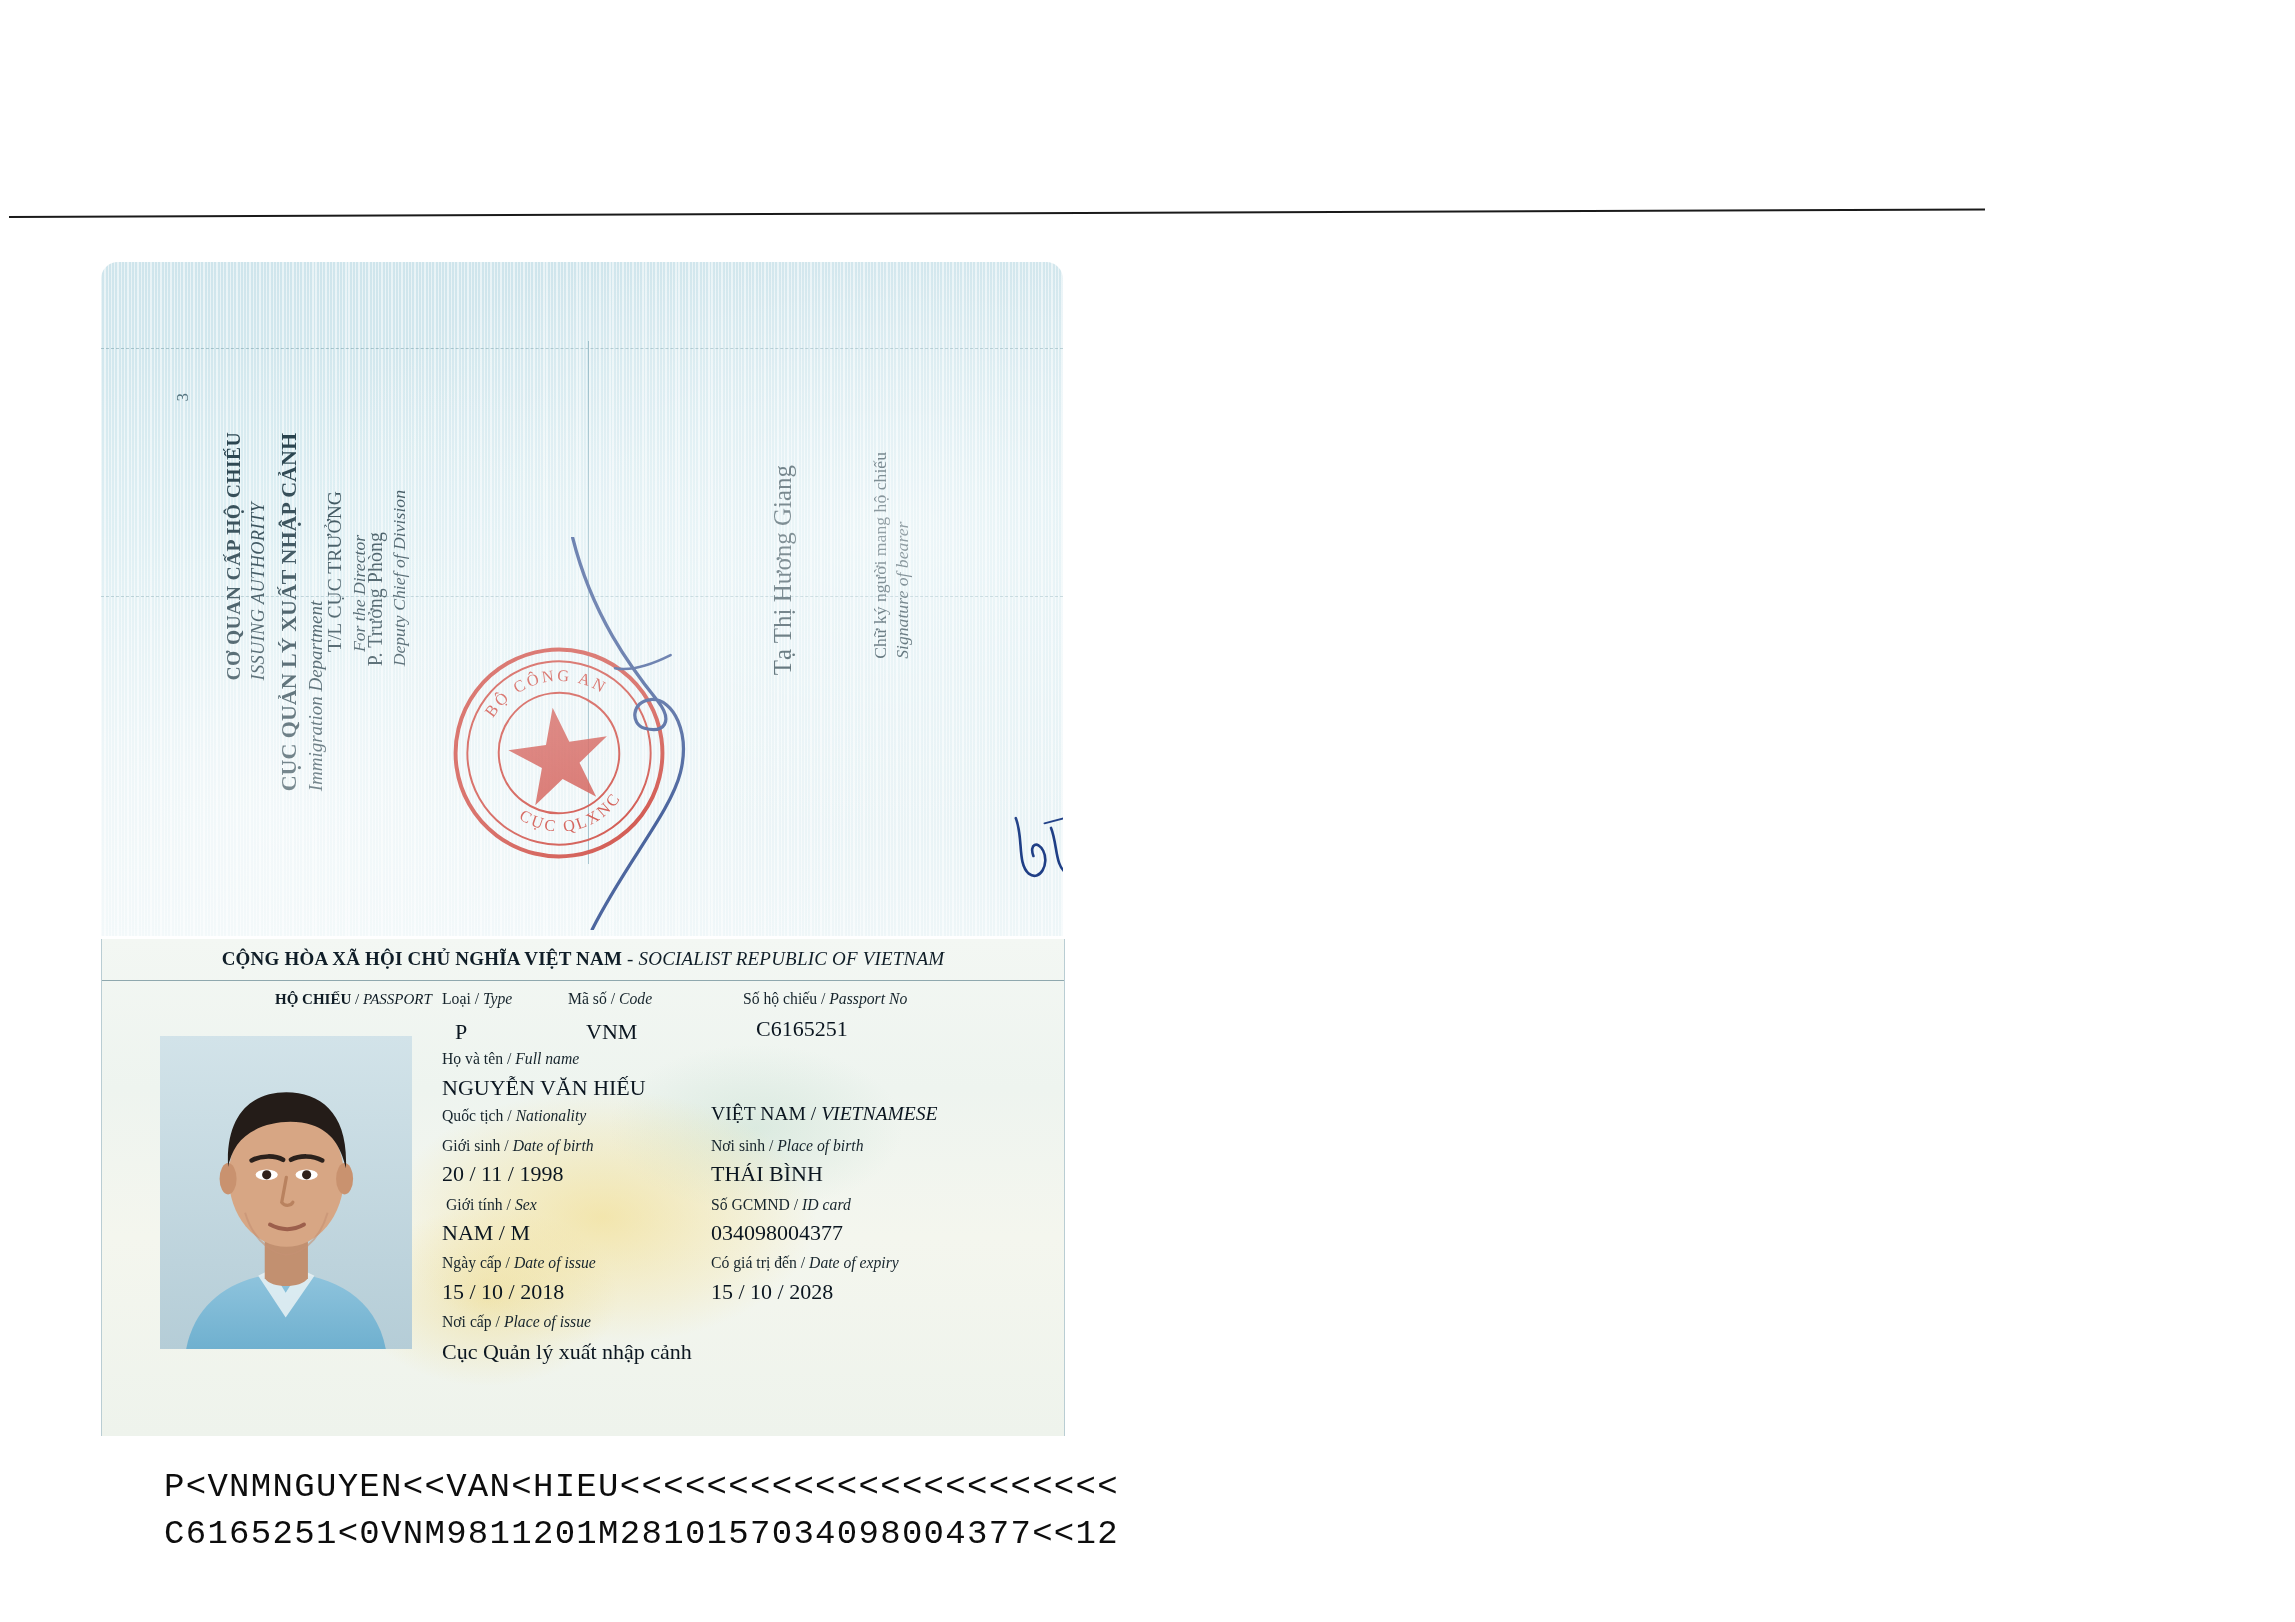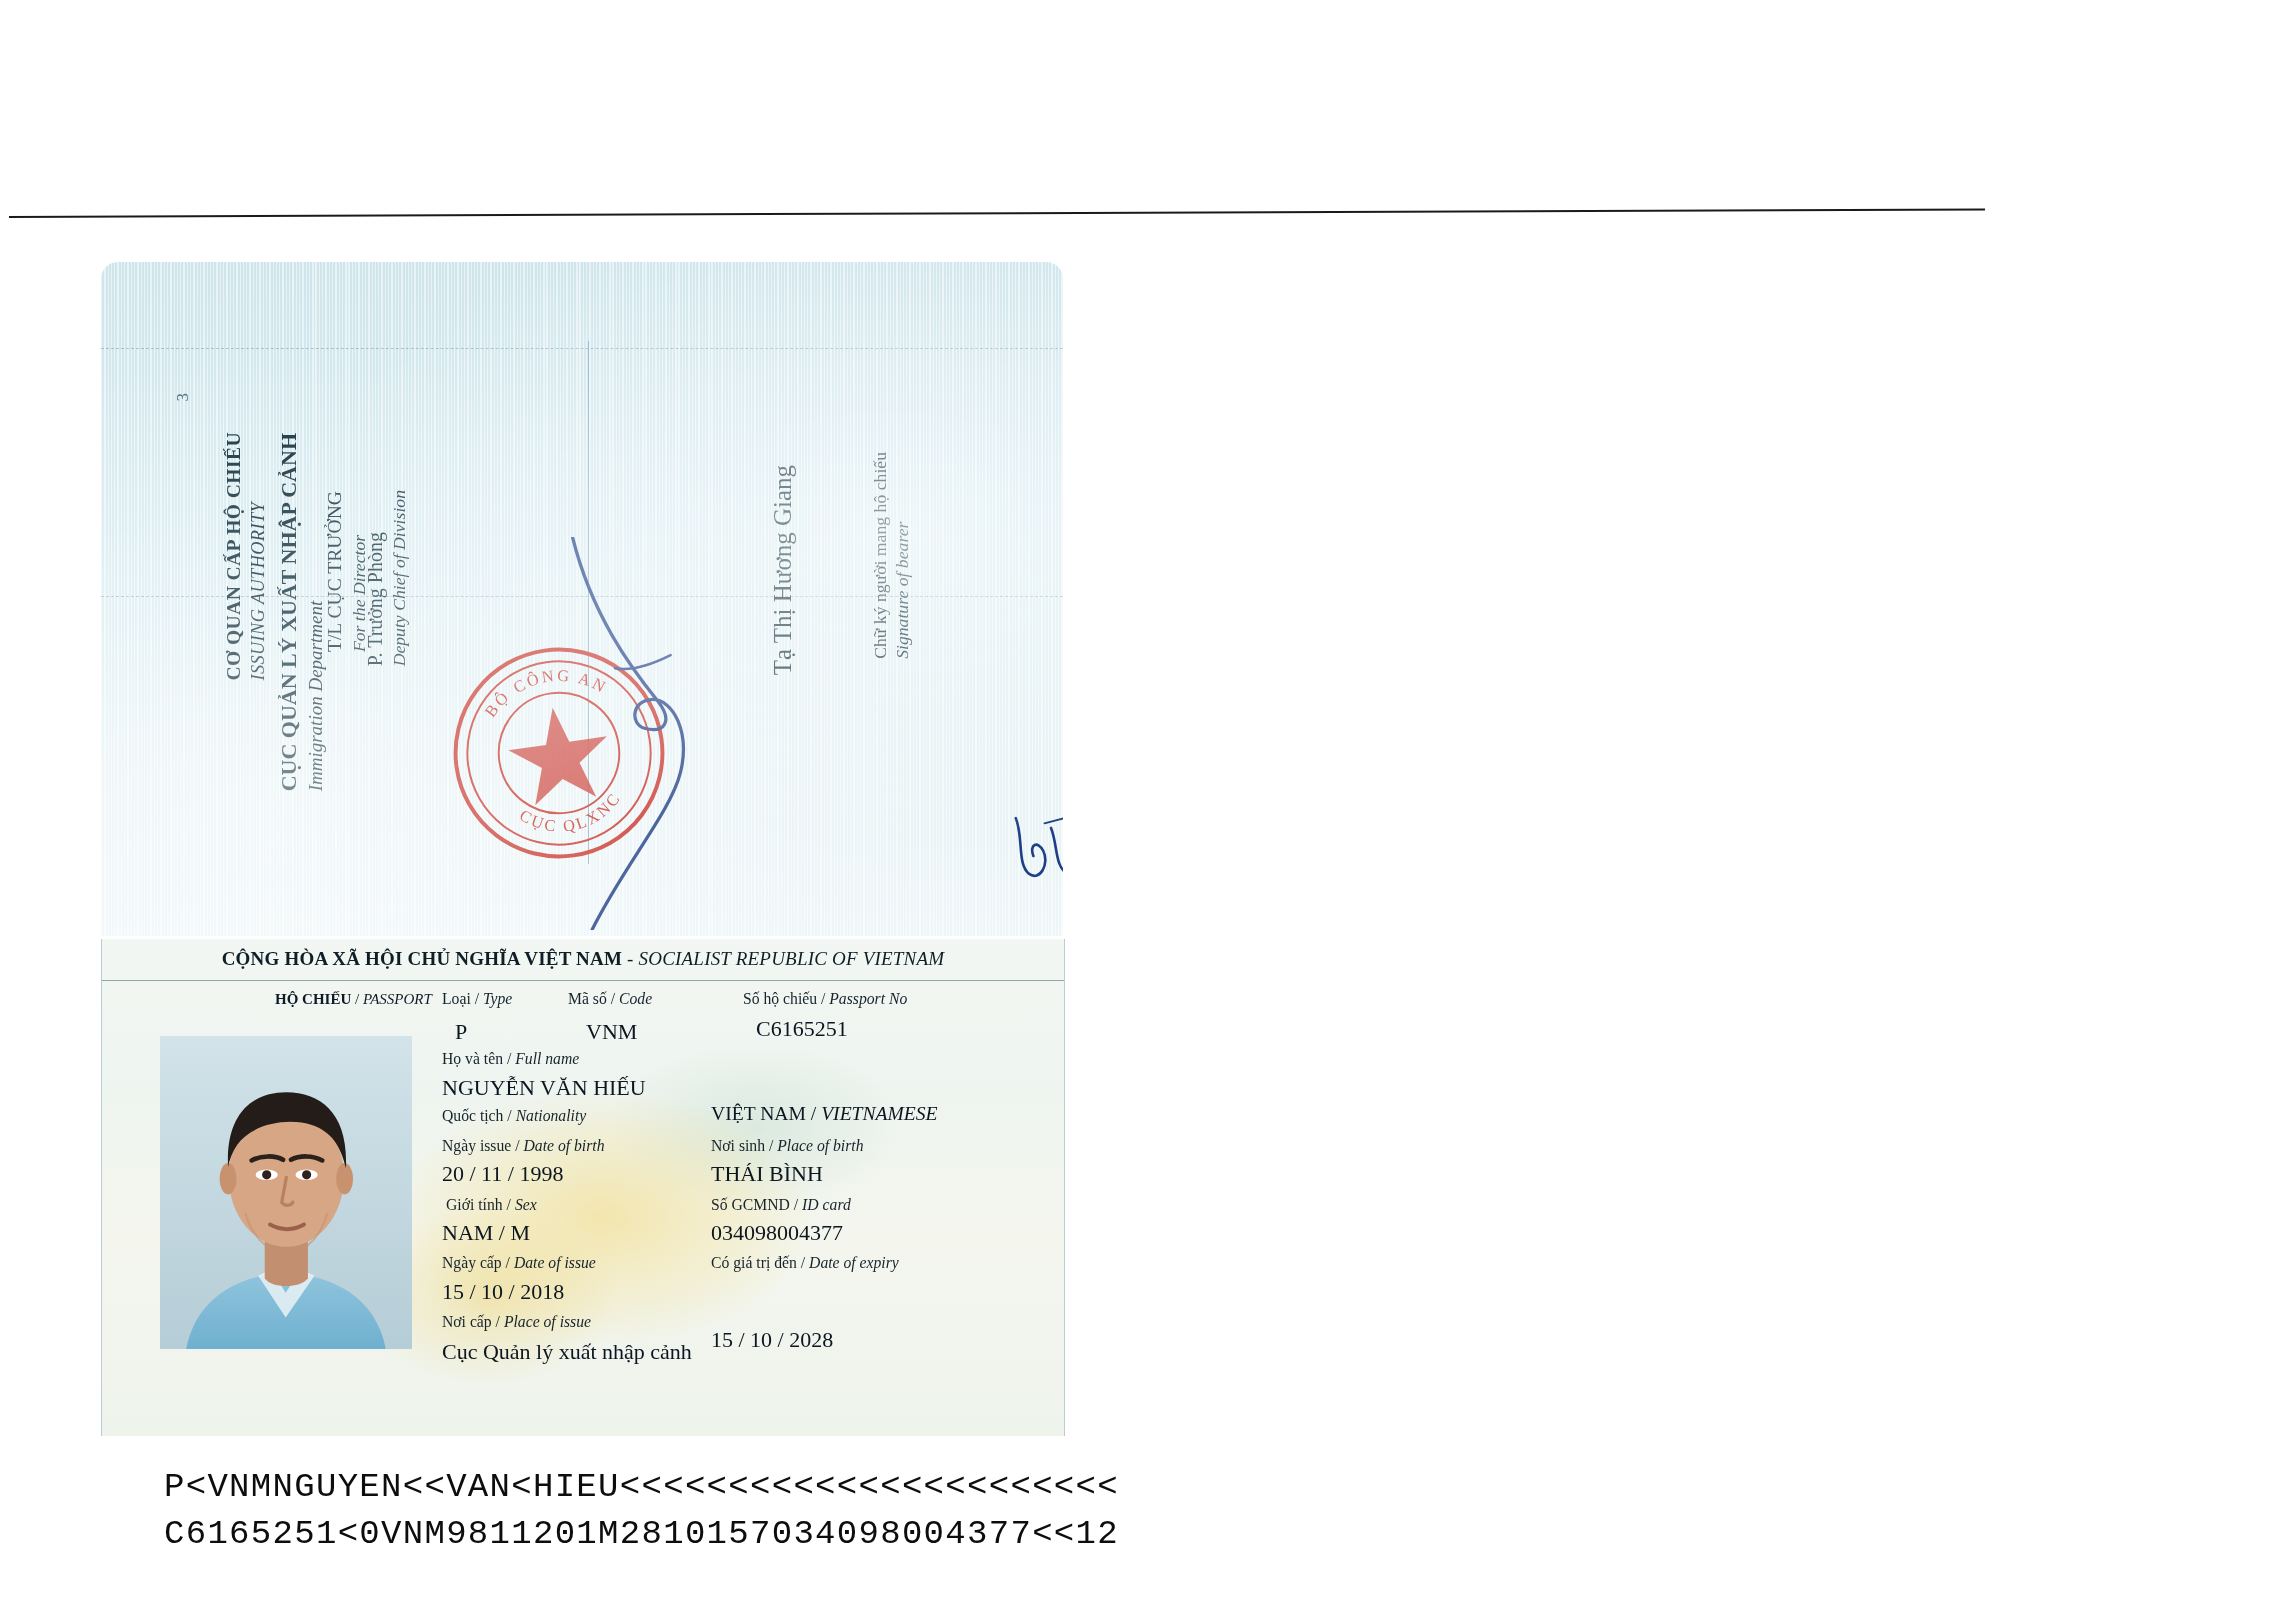--- a/index.html
+++ b/index.html
@@ -426,21 +426,21 @@
     <div class="fld-value" style="left:340px; top:136px;">NGUYỄN VĂN HIẾU</div>
 
     <div class="fld-label" style="left:340px; top:168px;">
       <span>Quốc tịch</span> / <i>Nationality</i>
     </div>
     <div class="fld-value small" style="left:609px; top:164px;">
       <span>VIỆT NAM</span> / <i>VIETNAMESE</i>
     </div>
 
     <div class="fld-label" style="left:340px; top:198px;">
-      <span>Ngày issue</span> / <i>Date of birth</i>
+      <span>Giới sinh</span> / <i>Date of birth</i>
     </div>
     <div class="fld-value" style="left:340px; top:222px;">20 / 11 / 1998</div>
 
     <div class="fld-label" style="left:609px; top:198px;">
       <span>Nơi sinh</span> / <i>Place of birth</i>
     </div>
     <div class="fld-value" style="left:609px; top:222px;">THÁI BÌNH</div>
 
     <div class="fld-label" style="left:344px; top:257px;">
       <span>Giới tính</span> / <i>Sex</i>
@@ -453,21 +453,21 @@
     <div class="fld-value" style="left:609px; top:281px;">034098004377</div>
 
     <div class="fld-label" style="left:340px; top:315px;">
       <span>Ngày cấp</span> / <i>Date of issue</i>
     </div>
     <div class="fld-value" style="left:340px; top:340px;">15 / 10 / 2018</div>
 
     <div class="fld-label" style="left:609px; top:315px;">
       <span>Có giá trị đến</span> / <i>Date of expiry</i>
     </div>
-    <div class="fld-value" style="left:609px; top:340px;margin-top:48px;">15 / 10 / 2028</div>
+    <div class="fld-value" style="left:609px; top:340px;">15 / 10 / 2028</div>
 
     <div class="fld-label" style="left:340px; top:374px;">
       <span>Nơi cấp</span> / <i>Place of issue</i>
     </div>
     <div class="fld-value" style="left:340px; top:400px;">Cục Quản lý xuất nhập cảnh</div>
 
   </div>
 </div>
 
 <div class="mrz l1">P&lt;VNMNGUYEN&lt;&lt;VAN&lt;HIEU&lt;&lt;&lt;&lt;&lt;&lt;&lt;&lt;&lt;&lt;&lt;&lt;&lt;&lt;&lt;&lt;&lt;&lt;&lt;&lt;&lt;&lt;&lt;</div>

